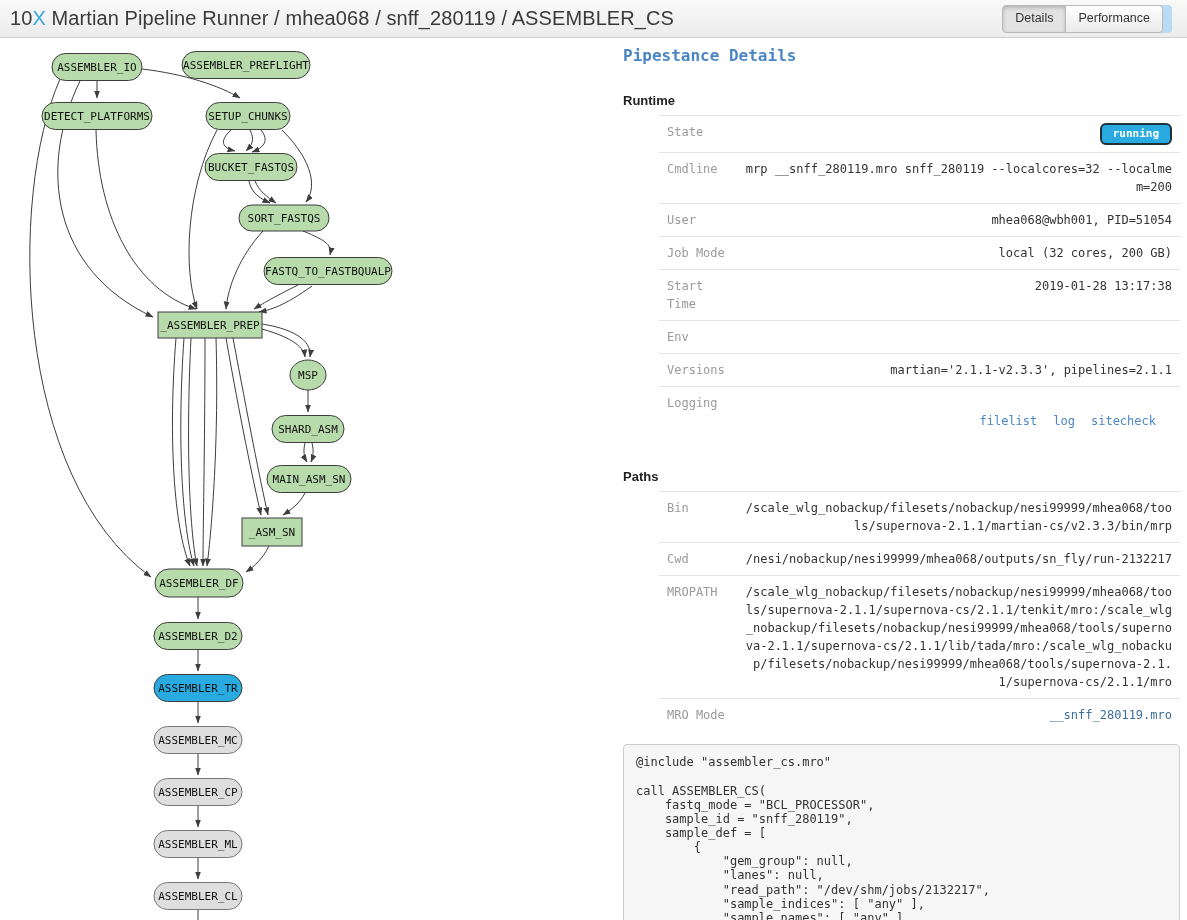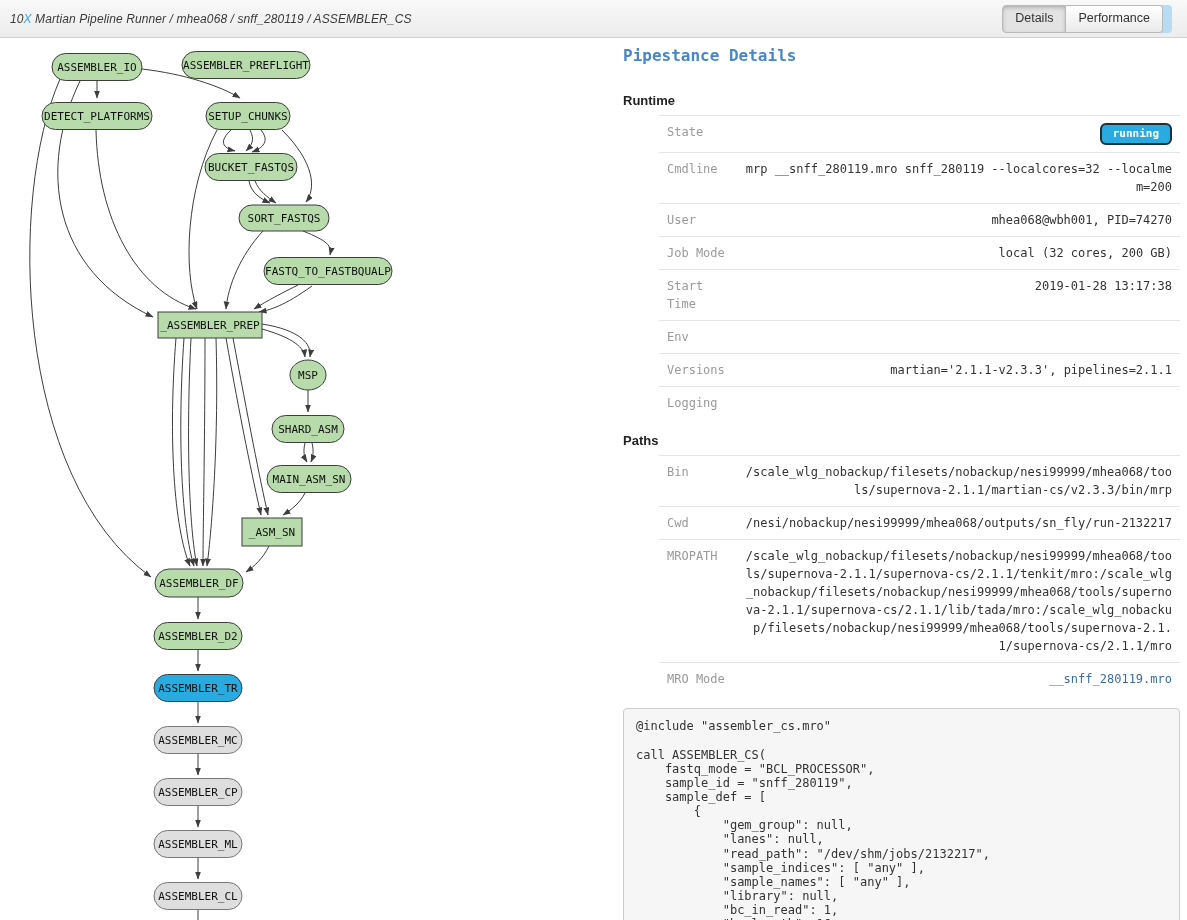--- a/index.html
+++ b/index.html
@@ -8,21 +8,21 @@
     width:1187px; height:920px; position:relative; overflow:hidden;
     background:#ffffff; font-family:"Liberation Sans", sans-serif;
   }
 
   
   .topbar {
     height:38px; display:flex; align-items:center; padding:0 10px;
     background:linear-gradient(#f9f9f9,#ececec);
     border-bottom:1px solid #d0d0d0;
   }
-  .brand { font-size:12px; color:#3a3a3a; letter-spacing:0.1px;font-style:italic; }
+  .brand { font-size:20px; color:#3a3a3a; letter-spacing:0.1px; }
   .brand .x { color:#36a7e0; }
   .tabgroup { margin-left:auto; margin-right:14px; display:flex; position:relative; }
   .tabgroup .glow {
     position:absolute; right:-9px; top:0; bottom:0; width:14px;
     background:#b9dcf5; border-radius:4px; z-index:0;
   }
   .tab {
     position:relative; z-index:1; font-family:"Liberation Sans",sans-serif;
     font-size:12.5px; color:#333; padding:5px 12px 6px 12px;
     border:1px solid #b9b9b9; background:linear-gradient(#ffffff,#eaeaea);
@@ -225,39 +225,42 @@
     <div class="trow">
       <div class="lbl">State</div>
       <div class="val"><span class="badge">running</span></div>
     </div>
     <div class="trow">
       <div class="lbl">Cmdline</div>
       <div class="val">mrp __snff_280119.mro snff_280119 --localcores=32 --localmem=200</div>
     </div>
     <div class="trow">
       <div class="lbl">User</div>
-      <div class="val">mhea068@wbh001, PID=74270</div>
+      <div class="val">mhea068@wbh001, PID=51054</div>
     </div>
     <div class="trow">
       <div class="lbl">Job Mode</div>
       <div class="val">local (32 cores, 200 GB)</div>
     </div>
     <div class="trow">
       <div class="lbl">Start Time</div>
       <div class="val">2019-01-28 13:17:38</div>
     </div>
     <div class="trow">
       <div class="lbl">Env</div>
     </div>
     <div class="trow">
       <div class="lbl">Versions</div>
       <div class="val">martian='2.1.1-v2.3.3', pipelines=2.1.1</div>
     </div>
     <div class="trow">
       <div class="lbl">Logging</div>
+      <div class="val">
+        <a class="loglink">filelist</a><a class="loglink">log</a><a class="loglink">sitecheck</a>
+      </div>
     </div>
   </div>
 
   <h2 class="section-h">Paths</h2>
   <div>
     <div class="trow">
       <div class="lbl">Bin</div>
       <div class="val">/scale_wlg_nobackup/filesets/nobackup/nesi99999/mhea068/tools/supernova-2.1.1/martian-cs/v2.3.3/bin/mrp</div>
     </div>
     <div class="trow">

